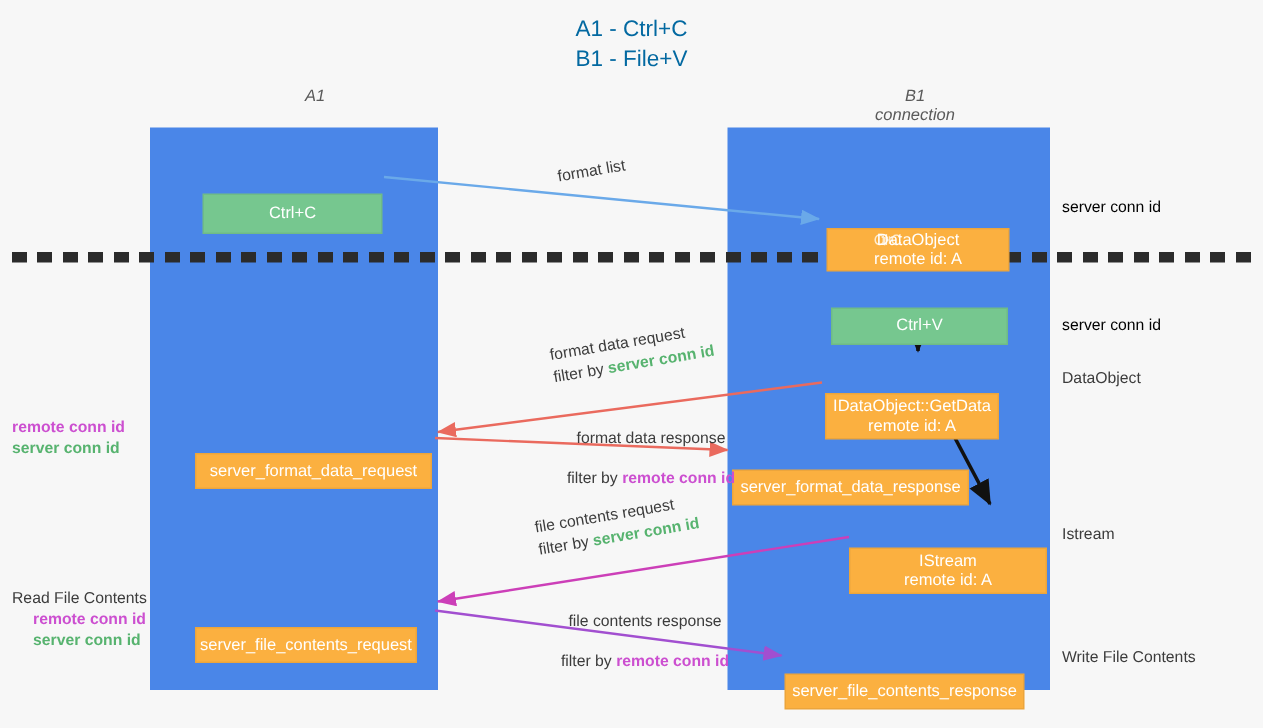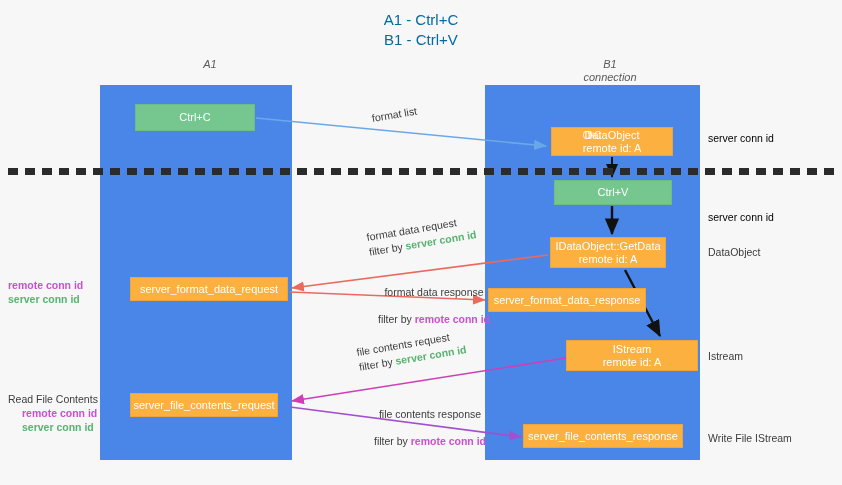--- a/index.html
+++ b/index.html
@@ -46,20 +46,21 @@
   
   .box {
     display: flex; flex-direction: column;
     align-items: center; justify-content: center;
     color: #ffffff;
     font-size: 11px;
     line-height: 13px;
     text-align: center;
     border: 1px solid rgba(0,0,0,0.06);
     padding: 2px 4px;
+    margin-top: 25px;
   }
   .box.green  { background: #76c78f; }
   .box.orange { background: #fbb040; }
   .box .sub { font-size: 11px; }
 
   #box-ctrlc   { left: 135px; top: 104px;  width: 120px; height: 27px; }
   #box-idata   { left: 551px; top: 127px;  width: 122px; height: 29px; }
   #box-ctrlv   { left: 554px; top: 180px;  width: 118px; height: 25px; }
   #box-getdata { left: 550px; top: 237px;  width: 116px; height: 31px; }
   #box-sfdreq  { left: 130px; top: 277px;  width: 158px; height: 24px; }
@@ -120,21 +121,21 @@
     pointer-events: none;
   }
 </style>
 </head>
 <body>
 
 <div id="canvas">
 
   <div class="abs" id="title">
     <div>A1 - Ctrl+C</div>
-    <div>B1 - Ctrl+V</div>
+    <div>B1 - File+V</div>
   </div>
 
   <div class="abs lane-head" id="head-a1">
     <div>A1</div>
   </div>
   <div class="abs lane-head" id="head-b1">
     <div>B1</div>
     <div>connection</div>
   </div>
 
@@ -265,15 +266,15 @@
   </div>
 
   <div class="abs side-note green-id" id="note-right-1">server conn id</div>
 
   <div class="abs side-note green-id" id="note-right-2">server conn id</div>
 
   <div class="abs side-note" id="note-right-3">DataObject</div>
 
   <div class="abs side-note" id="note-right-4">Istream</div>
 
-  <div class="abs side-note" id="note-right-5">Write File IStream</div>
+  <div class="abs side-note" id="note-right-5">Write File Contents</div>
 
 </div>
 
 </body></html>

